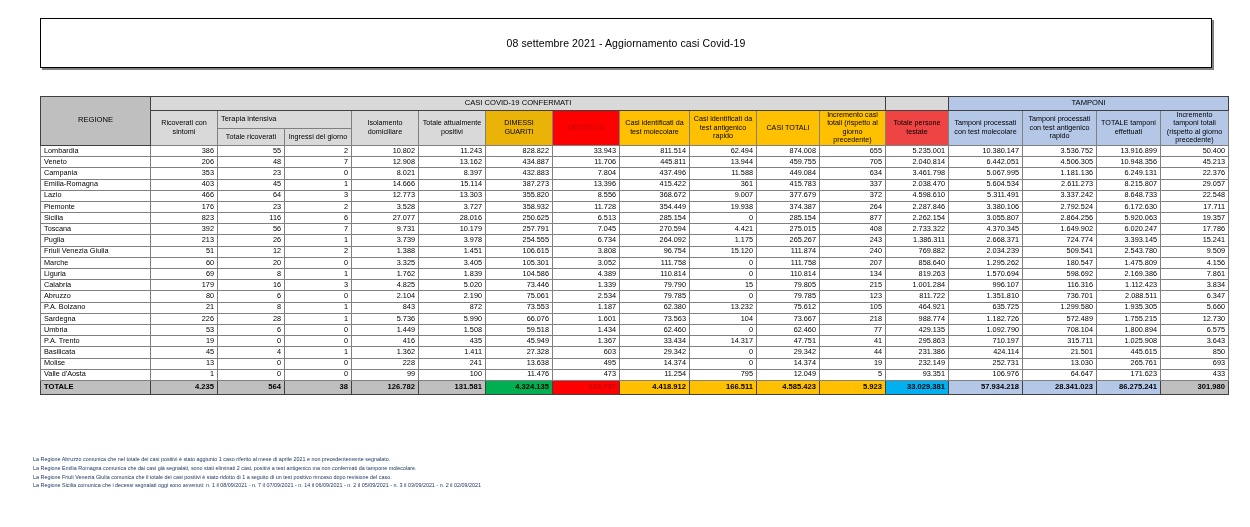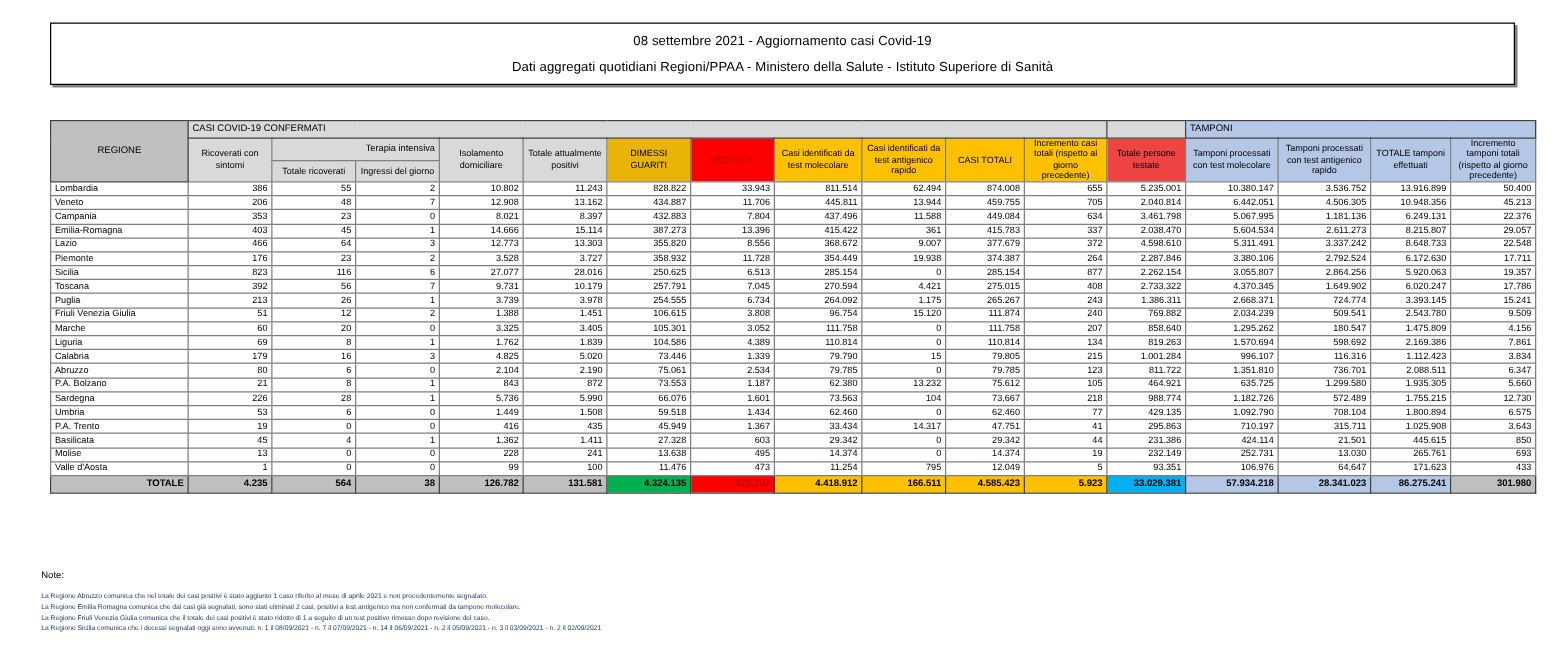--- a/index.html
+++ b/index.html
@@ -58,21 +58,21 @@
     border: 1px solid #808080;
     padding: 0 3px;
     font-weight: normal;
     vertical-align: middle;
     line-height: 1.18;
   }
 
   
   .grp {
     height: 14px;
-    text-align: left;
+    text-align: center;
     font-weight: bold;
     font-size: 7.6px;
   }
   .grp-casi { background: #d9d9d9; border: 1px solid #404040 !important; }
   .grp-tamponi { background: #b4c7e7; border: 1px solid #404040 !important; }
   .grp-blank { background: #d9d9d9; border: 1px solid #404040 !important; }
 
   
   .sub { text-align: center; font-size: 7.2px; }
   .sub-grey { background: #d9d9d9; }
@@ -83,41 +83,41 @@
   .sub-red { background: #ff0000; color: #c00000; }
 
   .hdr-region {
     background: #bfbfbf;
     font-weight: bold;
     text-align: center;
     font-size: 7.6px;
     border: 1px solid #404040 !important;
     margin-left: 28px;
   }
-  .hdr-ti { background: #d9d9d9; text-align: right; font-size: 7.4px; }
+  .hdr-ti { background: #d9d9d9; text-align: left; font-size: 7.4px; }
 
   
   tr.datarow td { height: 11.2px; }
   td.region { text-align: left; padding-left: 3px; font-size: 7.3px; }
   td.num { text-align: right; padding-right: 3px; font-size: 7.3px; }
 
   
   tr.total td {
     font-weight: bold;
     height: 14px;
     background: #bfbfbf;
     border: 1px solid #404040 !important;
     font-size: 7.6px;
   }
   tr.total td.t-green { background: #00b050; }
   tr.total td.t-red { background: #ff0000; color: #c00000; }
   tr.total td.t-yellow { background: #ffc000; }
   tr.total td.t-cyan { background: #00b0f0; margin-left: 38px; }
   tr.total td.t-blue { background: #b4c7e7; }
-  tr.total td.t-label { text-align: right; }
+  tr.total td.t-label { text-align: left; }
 
   
   .notes {
     position: absolute;
     left: 33px; top: 455px;
     width: 1180px;
   }
   .notes-title {
     font-size: 7.6px;
     color: #000;
@@ -131,21 +131,20 @@
     white-space: nowrap;
   }
 </style>
 </head>
 <body>
 
 <div id="page">
 
   <div class="title-box">
     <div class="title-line1">08 settembre 2021 - Aggiornamento casi Covid-19</div>
-    <div class="title-line2">Dati aggregati quotidiani Regioni/PPAA - Ministero della Salute - Istituto Superiore di Sanità</div>
   </div>
 
   <div class="tbl-wrap">
     <table class="covid">
       <colgroup>
         <col style="width:110px">
         <col style="width:67px">
           <col style="width:67px">
           <col style="width:67px">
         <col style="width:67px">
@@ -613,21 +612,20 @@
             <td class="num t-blue">57.934.218</td>
             <td class="num t-blue">28.341.023</td>
             <td class="num t-blue">86.275.241</td>
             <td class="num ">301.980</td>
           </tr>
         </tbody>
     </table>
   </div>
 
   <div class="notes">
-    <div class="notes-title">Note:</div>
     <div class="notes-list" id="notes-list">
         <div class="note-line">La Regione Abruzzo comunica che nel totale dei casi positivi è stato aggiunto 1 caso riferito al mese di aprile 2021 e non precedentemente segnalato.</div>
         <div class="note-line">La Regione Emilia Romagna comunica che dai casi già segnalati, sono stati eliminati 2 casi, positivi a test antigenico ma non confermati da tampone molecolare.</div>
         <div class="note-line">La Regione Friuli Venezia Giulia comunica che il totale dei casi positivi è stato ridotto di 1 a seguito di un test positivo rimosso dopo revisione del caso.</div>
         <div class="note-line">La Regione Sicilia comunica che i decessi segnalati oggi sono avvenuti:  n. 1 il 08/09/2021 - n. 7 il 07/09/2021 - n. 14 il 06/09/2021 - n. 2 il 05/09/2021 - n. 3 il 03/09/2021 - n. 2 il 02/09/2021</div>
       </div>
   </div>
 
 </div>
 

